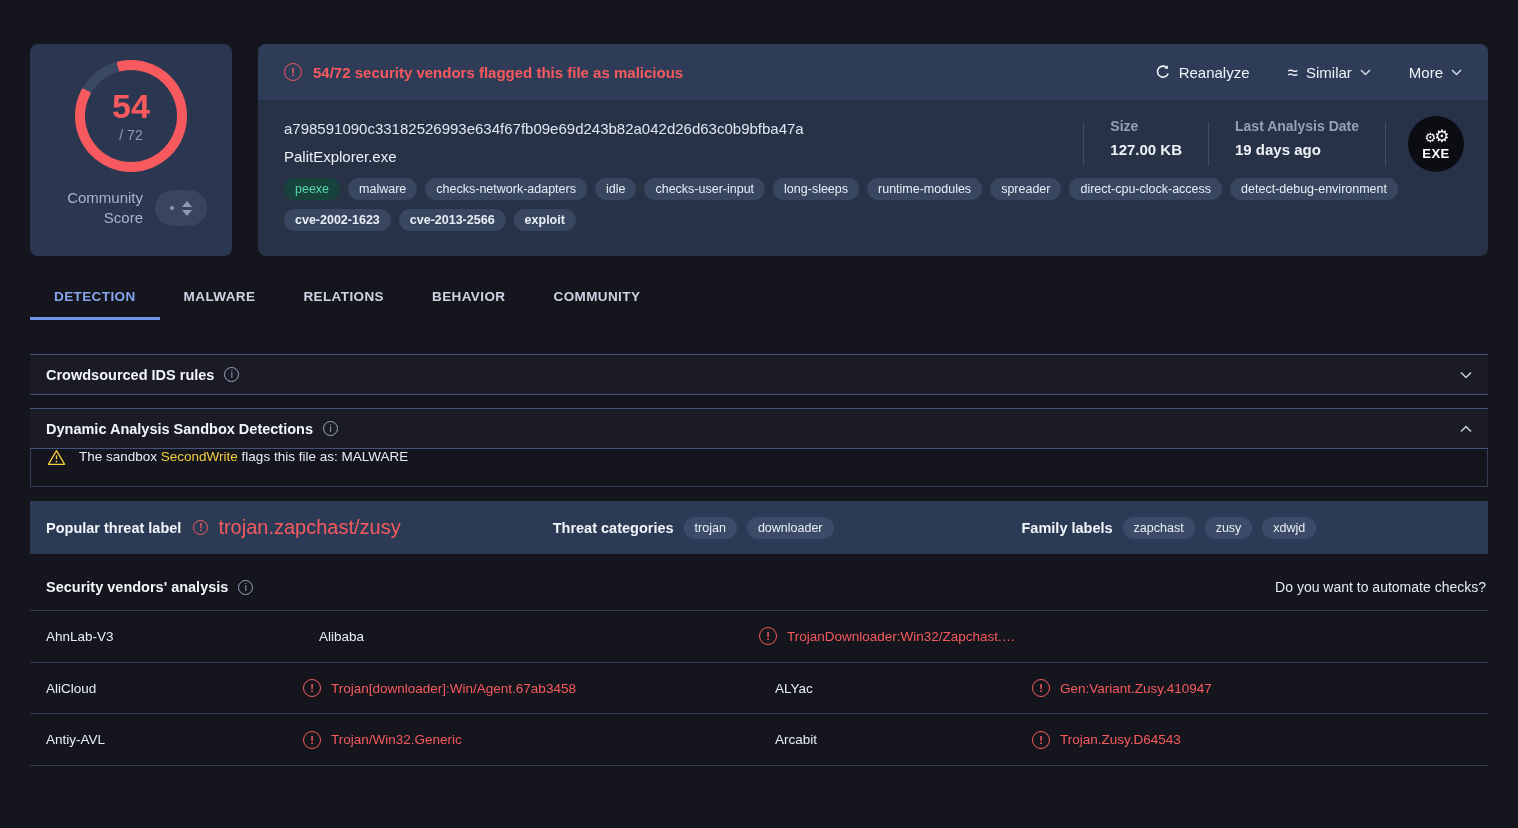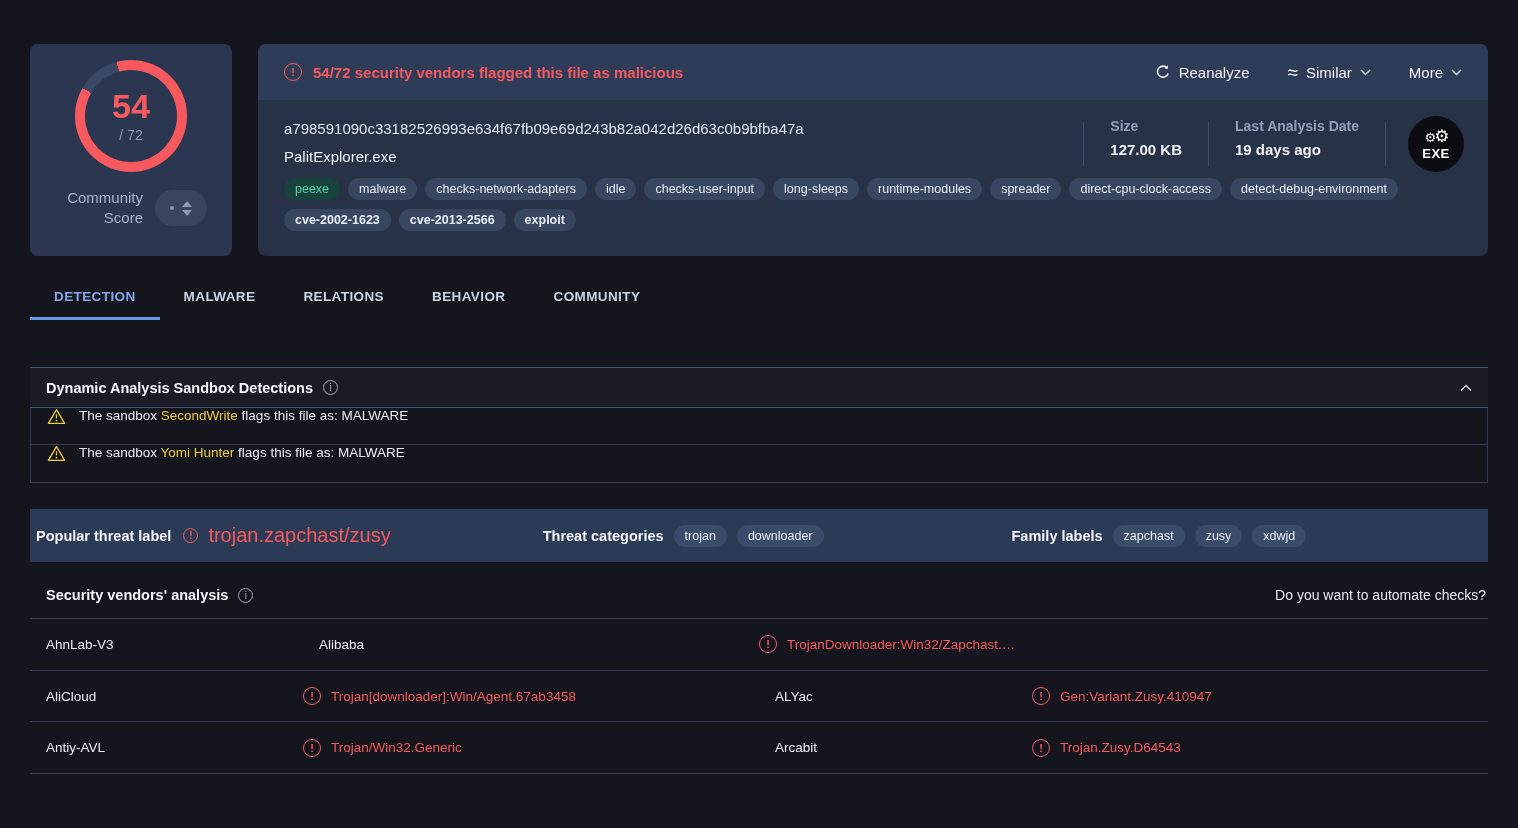--- a/index.html
+++ b/index.html
@@ -107,21 +107,21 @@
   .sec-gap{height:13px;}
 
   .sandbox-list{border:1px solid #333d56; border-top:none;}
   .sandbox-row{height:37px; display:flex; align-items:flex-start; padding:0 16px; border-bottom:1px solid #333d56;}
   .sandbox-row:last-child{border-bottom:none;}
   .sandbox-row svg{flex:none;}
   .sandbox-text{margin-left:13px; font-size:13.5px; color:#e8edf5;}
   .sb-name{color:var(--yellow); cursor:pointer;}
 
   .threat-band{
-    margin-top:26px; height:53px; background:#2b3a55; display:flex; align-items:center; padding:0 6px;
+    margin-top:14px; height:53px; background:#2b3a55; display:flex; align-items:center; padding:0 16px;
   }
   .band-title{font-size:14.5px; font-weight:700; color:#f2f5fa; white-space:nowrap;}
   .threat-band .info-ico{margin-left:12px;}
   .threat-value{color:var(--red); font-size:20px; margin-left:10px; cursor:pointer; white-space:nowrap;}
   .cats-group{display:flex; align-items:center; gap:10px; margin-left:152px;}
   .fam-group{display:flex; align-items:center; gap:10px; margin-left:188px;}
   .band-pill{background:#3c4c68;}
 
   .vendors-head{display:flex; align-items:center; height:46px; margin-top:10px; padding:0 2px 0 16px;}
   .automate{margin-left:auto; color:#e4e9f4; font-size:14px; cursor:pointer;}
@@ -238,48 +238,47 @@
   <div class="tabs">
     <div class="tab active">DETECTION</div>
     <div class="tab">MALWARE</div>
     <div class="tab">RELATIONS</div>
     <div class="tab">BEHAVIOR</div>
     <div class="tab">COMMUNITY</div>
   </div>
 
   <div class="content">
 
+    <div class="sec-head">
+      <span class="sec-title">Crowdsourced IDS rules</span>
+      <span class="info-ico"></span>
+      <svg class="sec-chevron" width="12" height="8" viewBox="0 0 12 8">
+          <polyline points="1,1.5 6,6.5 11,1.5" fill="none" stroke="#c7cfdf" stroke-width="1.5"></polyline>
+        </svg>
+    </div>
 
     <div class="sec-gap"></div>
 
     <div class="sec-head">
       <span class="sec-title">Dynamic Analysis Sandbox Detections</span>
       <span class="info-ico"></span>
       <svg class="sec-chevron" width="12" height="8" viewBox="0 0 12 8">
           <polyline points="1,6.5 6,1.5 11,6.5" fill="none" stroke="#c7cfdf" stroke-width="1.5"></polyline>
         </svg>
     </div>
 
     <div class="sandbox-list">
       <div class="sandbox-row">
         <svg width="19" height="17" viewBox="0 0 19 17">
             <path d="M9.5 1.7 L17.6 15.3 H1.4 Z" fill="none" stroke="#f2cd3e" stroke-width="1.3" stroke-linejoin="round"></path>
             <line x1="9.5" y1="6.3" x2="9.5" y2="10.3" stroke="#f2cd3e" stroke-width="1.3"></line>
             <circle cx="9.5" cy="12.6" r="0.9" fill="#f2cd3e"></circle>
           </svg>
         <span class="sandbox-text"><span>The sandbox </span><span class="sb-name">SecondWrite</span><span> flags this file as: MALWARE</span></span>
       </div>
-      <div class="sandbox-row">
-        <svg width="19" height="17" viewBox="0 0 19 17">
-            <path d="M9.5 1.7 L17.6 15.3 H1.4 Z" fill="none" stroke="#f2cd3e" stroke-width="1.3" stroke-linejoin="round"></path>
-            <line x1="9.5" y1="6.3" x2="9.5" y2="10.3" stroke="#f2cd3e" stroke-width="1.3"></line>
-            <circle cx="9.5" cy="12.6" r="0.9" fill="#f2cd3e"></circle>
-          </svg>
-        <span class="sandbox-text"><span>The sandbox </span><span class="sb-name">Yomi Hunter</span><span> flags this file as: MALWARE</span></span>
-      </div>
     </div>
 
     <div class="threat-band">
       <span class="band-title">Popular threat label</span>
       <span class="info-ico red"></span>
       <span class="threat-value">trojan.zapchast/zusy</span>
       <div class="cats-group">
         <span class="band-title">Threat categories</span>
         <span class="pill band-pill">trojan</span>
         <span class="pill band-pill">downloader</span>

